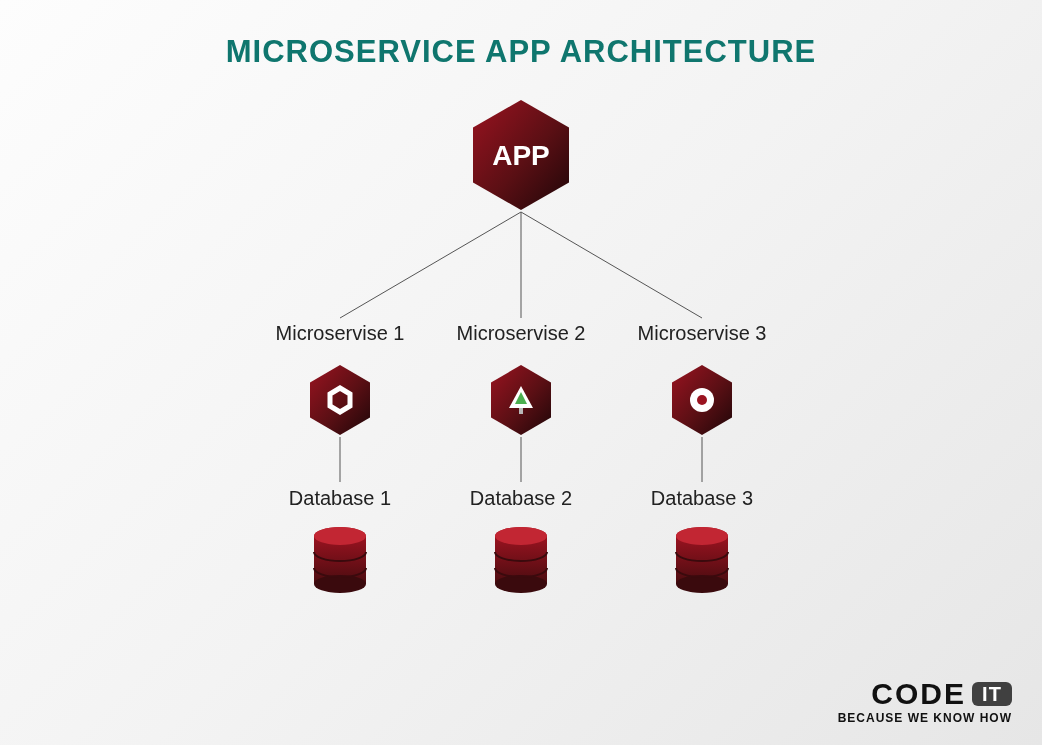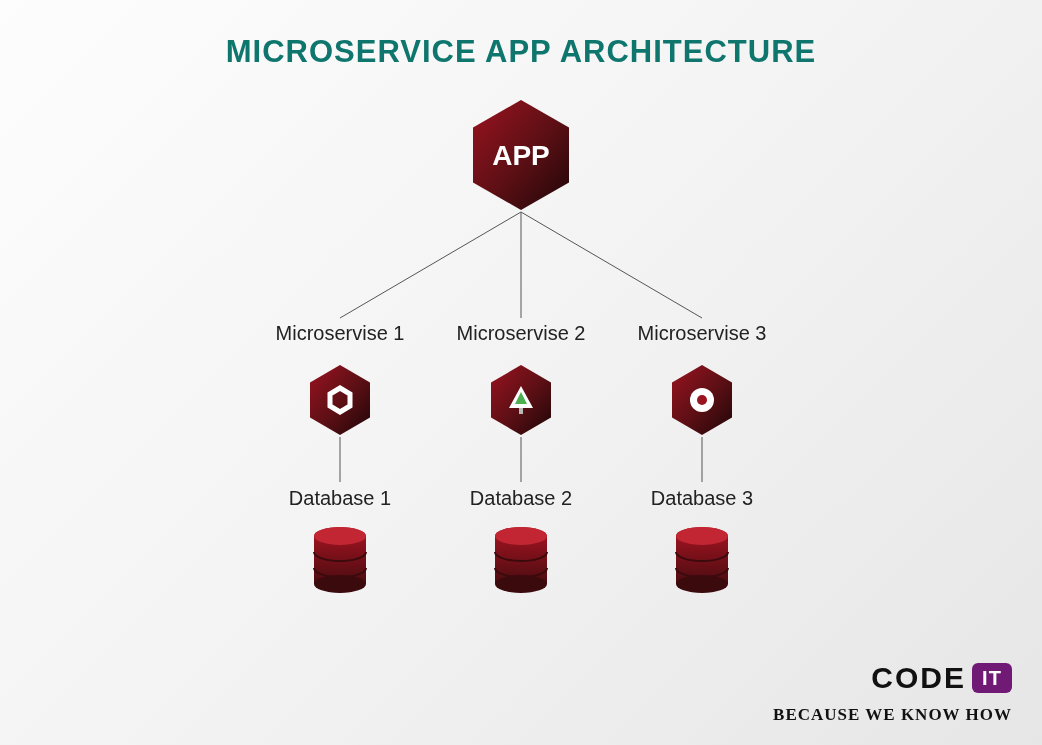--- a/index.html
+++ b/index.html
@@ -37,35 +37,34 @@
   .logo-code {
     font-size: 30px;
     font-weight: 900;
     letter-spacing: 2px;
     color: #111;
   }
   .logo-it {
     display: inline-flex;
     align-items: center;
     justify-content: center;
-    width: 40px; height: 30px;
-    background: #701a75;
+    width: 40px; height: 24px;
+    background: #404040;
     border-radius: 6px;
     color: #fff;
     font-size: 20px;
     font-weight: 900;
     letter-spacing: 1px;
   }
   .logo-tag {
-    font-size: 17px;
+    font-size: 12px;
     font-weight: 700;
     letter-spacing: 1px;
     color: #111;
-    margin-top: 10px;
-    font-family: Liberation Serif, serif;
+    margin-top: 0;
   }
 </style>
 </head>
 <body>
 
 <div class="title">MICROSERVICE APP ARCHITECTURE</div>
 
 <svg class="diagram" viewBox="0 0 1042 560">
   <defs>
     <linearGradient id="hexGrad" x1="0" y1="0" x2="1" y2="1">

